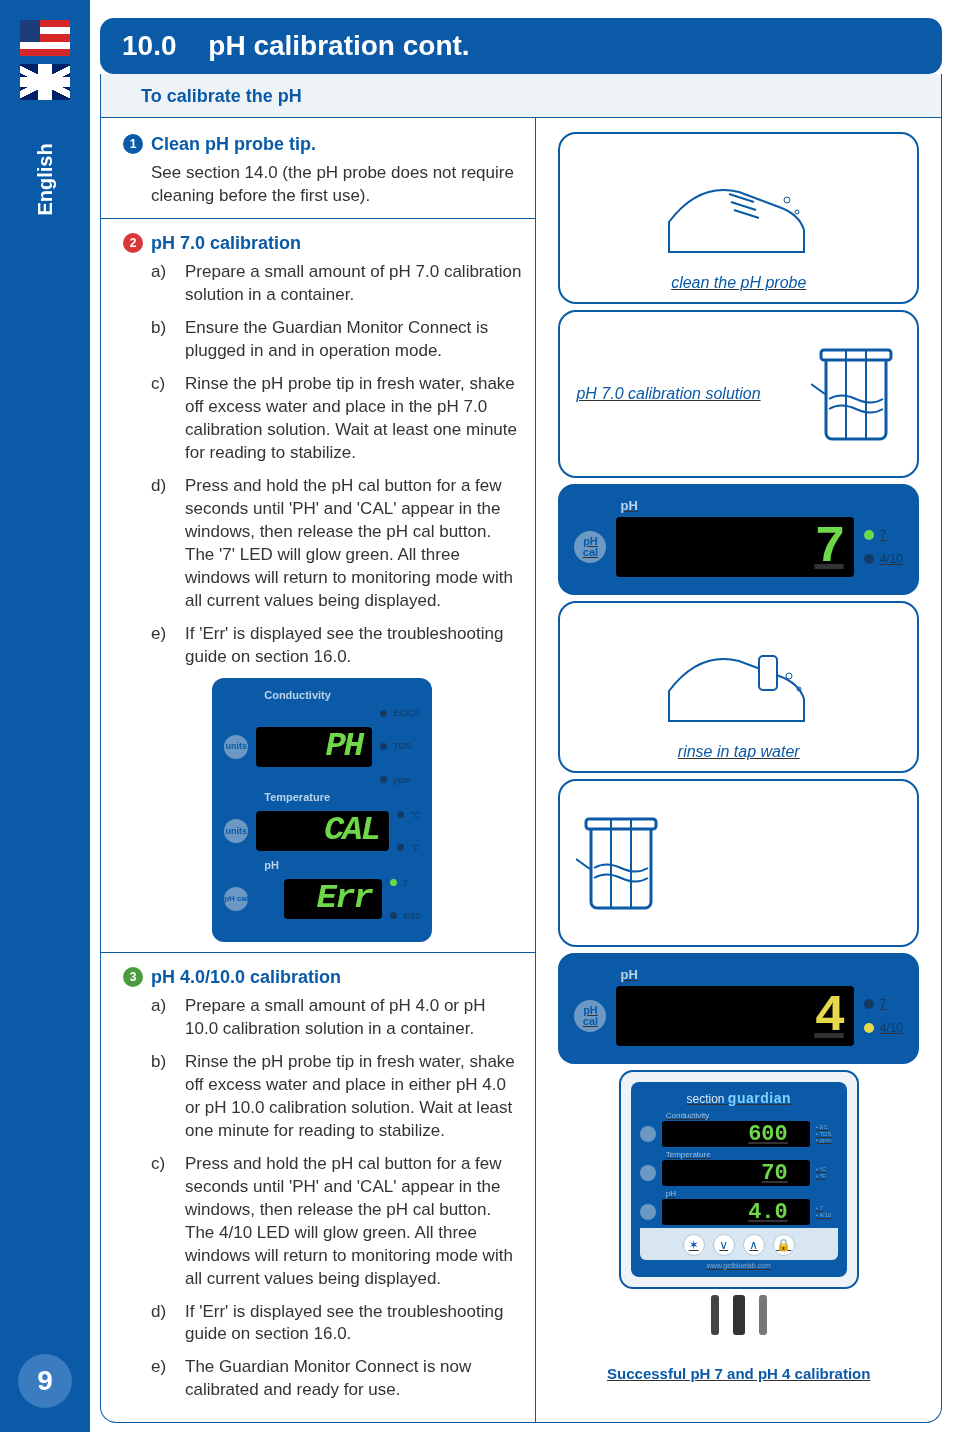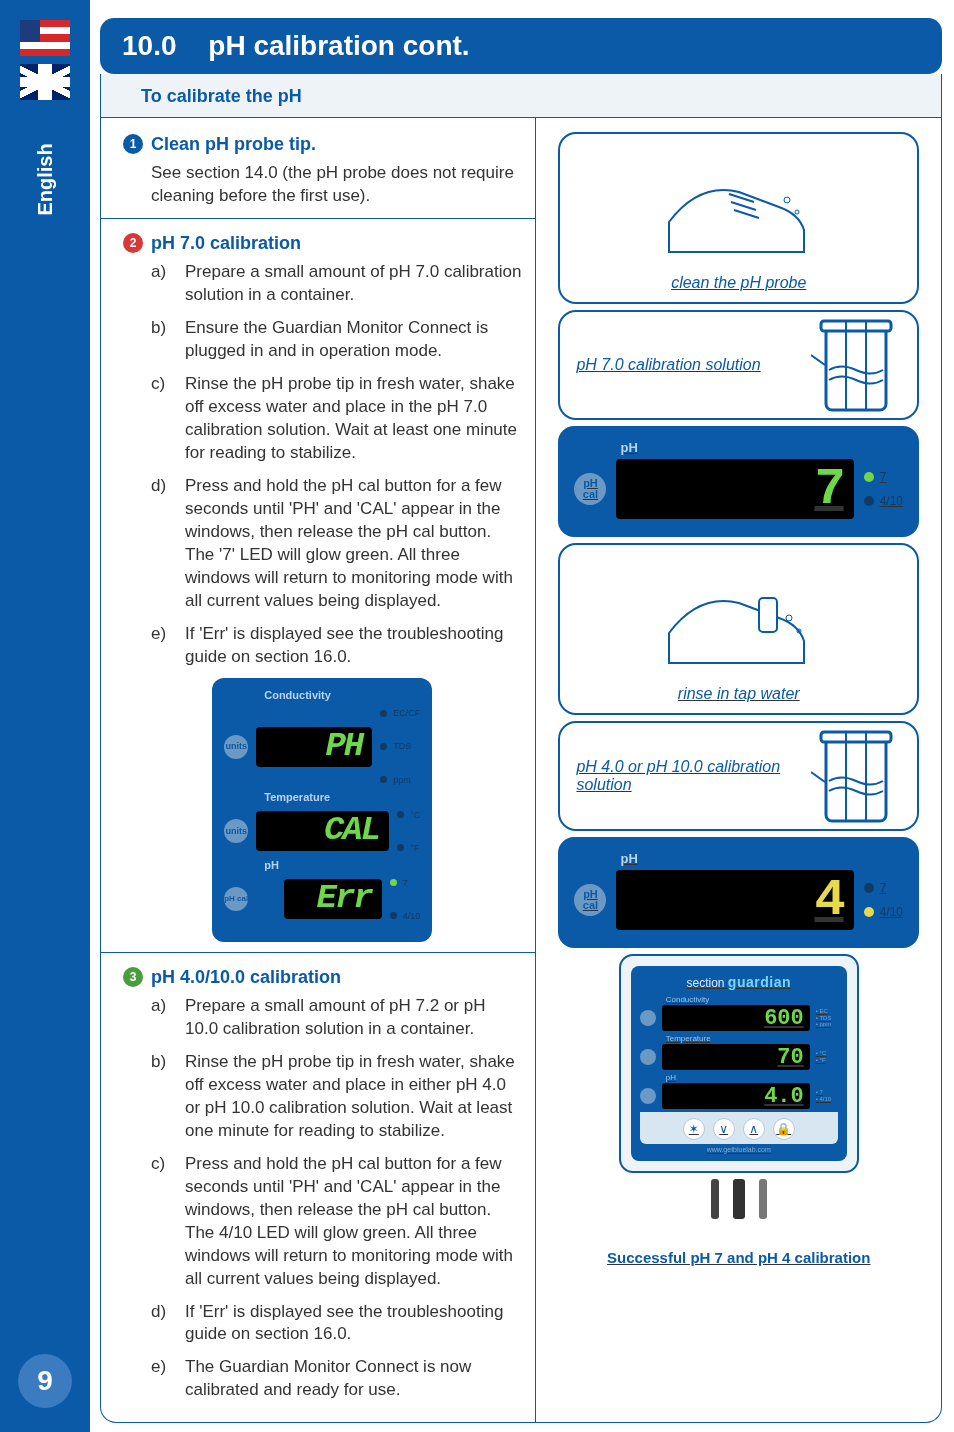--- a/index.html
+++ b/index.html
@@ -79,21 +79,21 @@
   .b-blue { background:#0a5aa7; }
   .b-red { background:#d93838; }
   .b-green { background:#4a9c3f; }
   .step-title { color:#0a5aa7; font-weight:700; font-size:18px; }
   .step-body { padding-left:28px; }
   .ol { list-style:none; padding-left:28px; }
   .ol li { display:flex; gap:14px; margin-bottom:10px; }
   .ol li .lbl { min-width:20px; }
   .rbox {
     border:2px solid #0a5aa7; border-radius:18px;
-    padding:3px 16px; width:100%;
+    padding:32px 16px; width:100%;
     display:flex; align-items:center; gap:12px;
     position:relative;
   }
   .rbox.cap-below { flex-direction:column; padding:18px 16px 10px;}
   .caption { color:#0a5aa7; font-style:italic; font-size:16px; text-align:center;}
   .caption-left { text-align:left; font-size:16px;}
   .hand-svg { width:160px; height:110px; }
   .device-panel {
     background:#0a5aa7; border-radius:16px; width:100%;
     padding:14px 16px 18px; color:#b9d3ea;
@@ -137,21 +137,21 @@
     background:#eef3f8; padding:10px;
   }
   .product-face {
     background:#0a5aa7; border-radius:8px; padding:8px 9px;
   }
   .product-brand { text-align:center; color:#dce9f4; font-size:12px; margin-bottom:5px;}
   .product-brand b { color:#7dd3fc; font-size:14px; letter-spacing:0.5px;}
   .p-row { display:flex; align-items:center; gap:6px; margin-bottom:3px;}
   .p-lcd { background:#000; flex:1; height:26px; border-radius:3px; color:#6fd84a;
     font-family:"Courier New",monospace; font-weight:bold; font-size:22px;
-    display:flex; justify-content:flex-end; align-items:center; padding-right:6px;}
+    display:flex; justify-content:flex-end; align-items:center; padding-right:22px;}
   .p-btn { width:16px; height:16px; border-radius:50%; background:#6c99c4;}
   .p-leds { width:22px; font-size:6px; color:#6fa3ce; line-height:1.1;}
   .p-title { font-size:8px; color:#9cc1e0; margin-left:26px; margin-bottom:1px;}
   .p-ctrl { background:#d8e6f2; border-radius:0 0 6px 6px; padding:6px 8px 4px; margin-top:2px;
     display:flex; gap:8px; justify-content:center;}
   .p-ctrl .cb { width:22px; height:22px; border-radius:50%; background:#fff; border:1px solid #b6c9da;
     display:flex; align-items:center; justify-content:center; font-size:12px; color:#0a5aa7;}
   .p-site { font-size:7px; text-align:center; color:#88a8c4; margin-top:2px;}
   .cables { display:flex; justify-content:center; gap:14px; margin-top:6px;}
   .cable { width:8px; height:40px; background:#444; border-radius:3px;}
@@ -275,21 +275,21 @@
         <div class="step-divider"></div>
 
         <div class="step">
           <div class="step-head">
             <span class="step-badge b-green">3</span>
             <span class="step-title">pH 4.0/10.0 calibration</span>
           </div>
           <ul class="ol">
             <li>
                 <span class="lbl">a)</span>
-                <span>Prepare a small amount of pH 7.2 or pH 10.0 calibration solution in a container.</span>
+                <span>Prepare a small amount of pH 4.0 or pH 10.0 calibration solution in a container.</span>
               </li>
             <li>
                 <span class="lbl">b)</span>
                 <span>Rinse the pH probe tip in fresh water, shake off excess water and place in either pH 4.0 or pH 10.0 calibration solution. Wait at least one minute for reading to stabilize.</span>
               </li>
             <li>
                 <span class="lbl">c)</span>
                 <span>Press and hold the pH cal button for a few seconds until 'PH' and 'CAL' appear in the windows, then release the pH cal button. The 4/10 LED will glow green. All three windows will return to monitoring mode with all current values being displayed.</span>
               </li>
             <li>
@@ -351,21 +351,20 @@
           <svg class="hand-svg" viewBox="0 0 160 110">
             <path d="M10 70 Q40 30 80 40 L120 55 Q140 62 145 78 L145 100 L10 100 Z" fill="#fff" stroke="#0a5aa7" stroke-width="2"></path>
             <rect x="100" y="35" width="18" height="34" rx="4" fill="#fff" stroke="#0a5aa7" stroke-width="2"></rect>
             <circle cx="130" cy="55" r="3" fill="none" stroke="#0a5aa7"></circle>
             <circle cx="140" cy="68" r="2" fill="none" stroke="#0a5aa7"></circle>
           </svg>
           <div class="caption">rinse in tap water</div>
         </div>
 
         <div class="rbox">
-          <div class="caption caption-left" style="flex:1;">pH 4.0 or pH 10.0 calibration solution</div>
           <svg width="90" height="100" viewBox="0 0 90 100">
             <rect x="15" y="10" width="60" height="85" rx="6" fill="#fff" stroke="#0a5aa7" stroke-width="3"></rect>
             <rect x="10" y="6" width="70" height="10" rx="3" fill="#fff" stroke="#0a5aa7" stroke-width="3"></rect>
             <path class="wave" d="M18 55 Q30 48 45 55 T72 55"></path>
             <path class="wave" d="M18 65 Q30 58 45 65 T72 65"></path>
             <line x1="35" y1="6" x2="35" y2="95"></line>
             <line x1="55" y1="6" x2="55" y2="95"></line>
             <line x1="0" y1="46" x2="14" y2="56" stroke="#0a5aa7" stroke-width="1.5"></line>
           </svg>
         </div>

